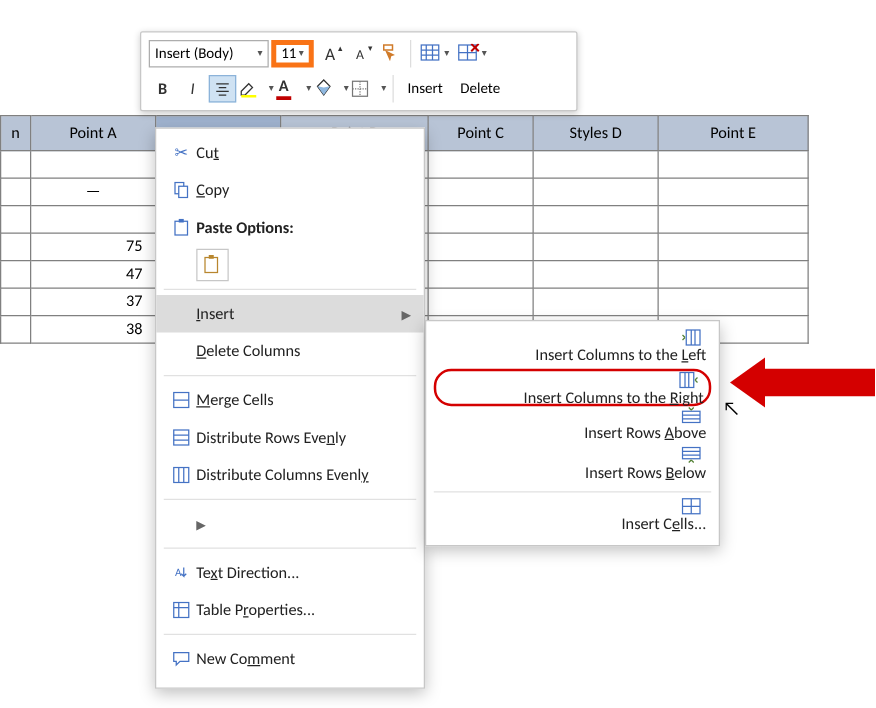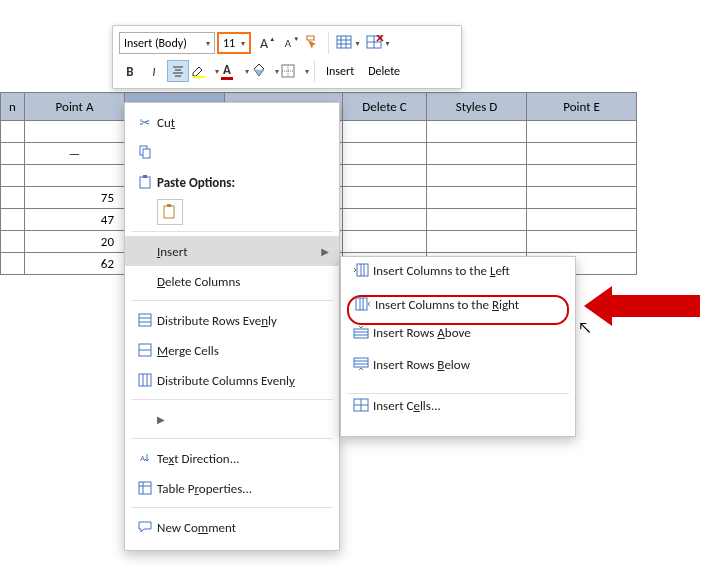--- a/index.html
+++ b/index.html
@@ -11,42 +11,42 @@
     top: 25px; left: 112px;
     background: #fff; border: 1px solid #c7c7c7;
     border-radius: 2px;
     box-shadow: 0 2px 6px rgba(0,0,0,0.2);
     width: 350px;
     padding: 4px 6px;
   }
   .mini-row { display: flex; align-items: center; gap: 2px; height: 26px; }
   .mini-row + .mini-row { margin-top: 2px; }
   .font-name { border: 1px solid #adadad; height: 22px; width: 96px; display: flex; align-items: center; padding: 0 4px; font-size: 12px; position: relative; }
-  .font-size { border: 2px solid #f97316; height: 22px; width: 34px; display: flex; align-items: center; padding: 0 4px; font-size: 12px; }
+  .font-size { border: 4px solid #f97316; height: 22px; width: 34px; display: flex; align-items: center; padding: 0 4px; font-size: 12px; }
   .chev { margin-left: auto; font-size: 8px; color: #555; }
   .ico { width: 22px; height: 22px; display: inline-flex; align-items: center; justify-content: center; font-size: 13px; color: #333; cursor: pointer; position: relative; }
   .sep { width: 1px; height: 22px; background: #ddd; margin: 0 3px; }
   .textbtn { font-size: 12px; padding: 0 6px; height: 22px; display: inline-flex; align-items: center; cursor: pointer; }
   .ico.selected { background: #cfe2f3; border: 1px solid #8cb3d9; }
 
   
   .tablewrap { position: absolute; top: 92px; left: 0; }
   table.word { border-collapse: collapse; }
   table.word th, table.word td { border: 1px solid #808080; font-size: 13px; }
   table.word th { background: #b8c4d6; font-weight: 400; text-align: center; height: 28px; }
   table.word th.sel { background: #9fb2ce; color: #fff; }
   table.word td { height: 22px; text-align: right; padding: 0 10px; }
   td.selcol { background: #e8edf5; }
   .c0 { width: 24px; }
   .c1 { width: 100px; }
   .c2 { width: 100px; }
   .c3 { width: 118px; }
   .c4 { width: 84px; }
   .c5 { width: 100px; }
-  .c6 { width: 110px; }
+  .c6 { width: 120px; }
 
   
   .ctx {
     position: absolute; top: 102px; left: 124px;
     width: 216px;
     background: #fff; border: 1px solid #c7c7c7;
     box-shadow: 0 4px 12px rgba(0,0,0,0.25);
     padding: 4px 0 8px;
   }
   .ctx-row { display: flex; align-items: center; height: 30px; padding: 0 10px 0 8px; cursor: pointer; }
@@ -61,21 +61,21 @@
   .u { text-decoration: underline; text-decoration-thickness: 1px; text-underline-offset: 1px; }
 
   
   .subctx {
     position: absolute; top: 256px; left: 340px;
     width: 236px;
     background: #fff; border: 1px solid #c7c7c7;
     box-shadow: 0 4px 12px rgba(0,0,0,0.25);
     padding: 6px 0;
   }
-  .sub-row { display: flex; align-items: flex-start; height: 32px; padding: 0 10px 0 8px; cursor: pointer; }
+  .sub-row { display: flex; align-items: flex-end; height: 32px; padding: 0 10px 0 8px; cursor: pointer; flex-direction: column; }
   .sub-row .ctx-ico { color: #4472c4; }
   .sub-row.outlined { border: 2px solid #d40000; border-radius: 14px; margin: 0 6px; padding: 0 4px 0 2px; height: 30px; }
 
   
   .arrow { position: absolute; top: 290px; left: 590px; }
   .arrow-stem { width: 90px; height: 22px; background: #d40000; position: absolute; top: 5px; left: 20px; }
   .arrow-head { width: 0; height: 0; border-top: 20px solid transparent; border-bottom: 20px solid transparent; border-right: 28px solid #d40000; position: absolute; top: -4px; left: -6px; }
 
   .cursor { position: absolute; top: 318px; left: 578px; font-size: 16px; pointer-events: none; }
 
@@ -85,21 +85,21 @@
 <body>
 
 <div class="tablewrap">
   <table class="word">
     <tbody>
         <tr>
       <th class="c0">n</th>
       <th class="c1">Point A</th>
       <th class="c2 sel"></th>
       <th class="c3">Point B</th>
-      <th class="c4">Delete C</th>
+      <th class="c4">Point C</th>
       <th class="c5">Styles D</th>
       <th class="c6">Point E</th>
     </tr>
     <tr>
           <td></td>
           <td></td>
           <td class="selcol"></td>
           <td></td>
           <td></td>
           <td></td>
@@ -136,30 +136,30 @@
           <td></td>
           <td>47</td>
           <td class="selcol"></td>
           <td></td>
           <td></td>
           <td></td>
           <td></td>
         </tr>
     <tr>
           <td></td>
-          <td>20</td>
-          <td class="selcol"></td>
-          <td></td>
-          <td></td>
-          <td></td>
-          <td></td>
-        </tr>
-    <tr>
-          <td></td>
-          <td>62</td>
+          <td>37</td>
+          <td class="selcol"></td>
+          <td></td>
+          <td></td>
+          <td></td>
+          <td></td>
+        </tr>
+    <tr>
+          <td></td>
+          <td>38</td>
           <td class="selcol"></td>
           <td></td>
           <td></td>
           <td></td>
           <td></td>
         </tr>
   </tbody>
     </table>
 </div>
 
@@ -257,20 +257,21 @@
     <span class="ctx-ico">✂</span>
     <span class="ctx-label">Cu<span class="u" title="Cut">t</span></span>
   </div>
   <div class="ctx-row">
     <span class="ctx-ico">
         <svg width="14" height="14" viewBox="0 0 14 14">
           <rect x="2" y="1" width="7" height="9" fill="none" stroke="#4472c4"></rect>
           <rect x="5" y="4" width="7" height="9" fill="#fff" stroke="#4472c4"></rect>
         </svg>
       </span>
+    <span class="ctx-label"><span class="u">C</span>opy</span>
   </div>
   <div class="ctx-row">
     <span class="ctx-ico">
         <svg width="14" height="14" viewBox="0 0 14 14">
           <rect x="2" y="2" width="10" height="11" fill="none" stroke="#4472c4"></rect>
           <rect x="5" y="0" width="4" height="3" fill="#4472c4"></rect>
         </svg>
       </span>
     <span class="ctx-label strong">Paste Options:</span>
   </div>
@@ -290,34 +291,34 @@
   </div>
   <div class="ctx-row">
     <span class="ctx-ico"></span>
     <span class="ctx-label"><span class="u">D</span>elete Columns</span>
   </div>
   <div class="ctx-divider"></div>
   <div class="ctx-row">
     <span class="ctx-ico">
         <svg width="14" height="14" viewBox="0 0 14 14">
           <rect x="1" y="1" width="12" height="12" fill="none" stroke="#4472c4"></rect>
+          <line x1="1" y1="7" x2="13" y2="7" stroke="#4472c4"></line>
+        </svg>
+      </span>
+    <span class="ctx-label"><span class="u">M</span>erge Cells</span>
+  </div>
+  <div class="ctx-row">
+    <span class="ctx-ico">
+        <svg width="14" height="14" viewBox="0 0 14 14">
+          <rect x="1" y="1" width="12" height="12" fill="none" stroke="#4472c4"></rect>
           <line x1="1" y1="5" x2="13" y2="5" stroke="#4472c4"></line>
           <line x1="1" y1="9" x2="13" y2="9" stroke="#4472c4"></line>
         </svg>
       </span>
     <span class="ctx-label">Distribute Rows Eve<span class="u">n</span>ly</span>
-  </div>
-  <div class="ctx-row">
-    <span class="ctx-ico">
-        <svg width="14" height="14" viewBox="0 0 14 14">
-          <rect x="1" y="1" width="12" height="12" fill="none" stroke="#4472c4"></rect>
-          <line x1="1" y1="7" x2="13" y2="7" stroke="#4472c4"></line>
-        </svg>
-      </span>
-    <span class="ctx-label"><span class="u">M</span>erge Cells</span>
   </div>
   <div class="ctx-row">
     <span class="ctx-ico">
         <svg width="14" height="14" viewBox="0 0 14 14">
           <rect x="1" y="1" width="12" height="12" fill="none" stroke="#4472c4"></rect>
           <line x1="5" y1="1" x2="5" y2="13" stroke="#4472c4"></line>
           <line x1="9" y1="1" x2="9" y2="13" stroke="#4472c4"></line>
         </svg>
       </span>
     <span class="ctx-label">Distribute Columns Evenl<span class="u">y</span></span>

